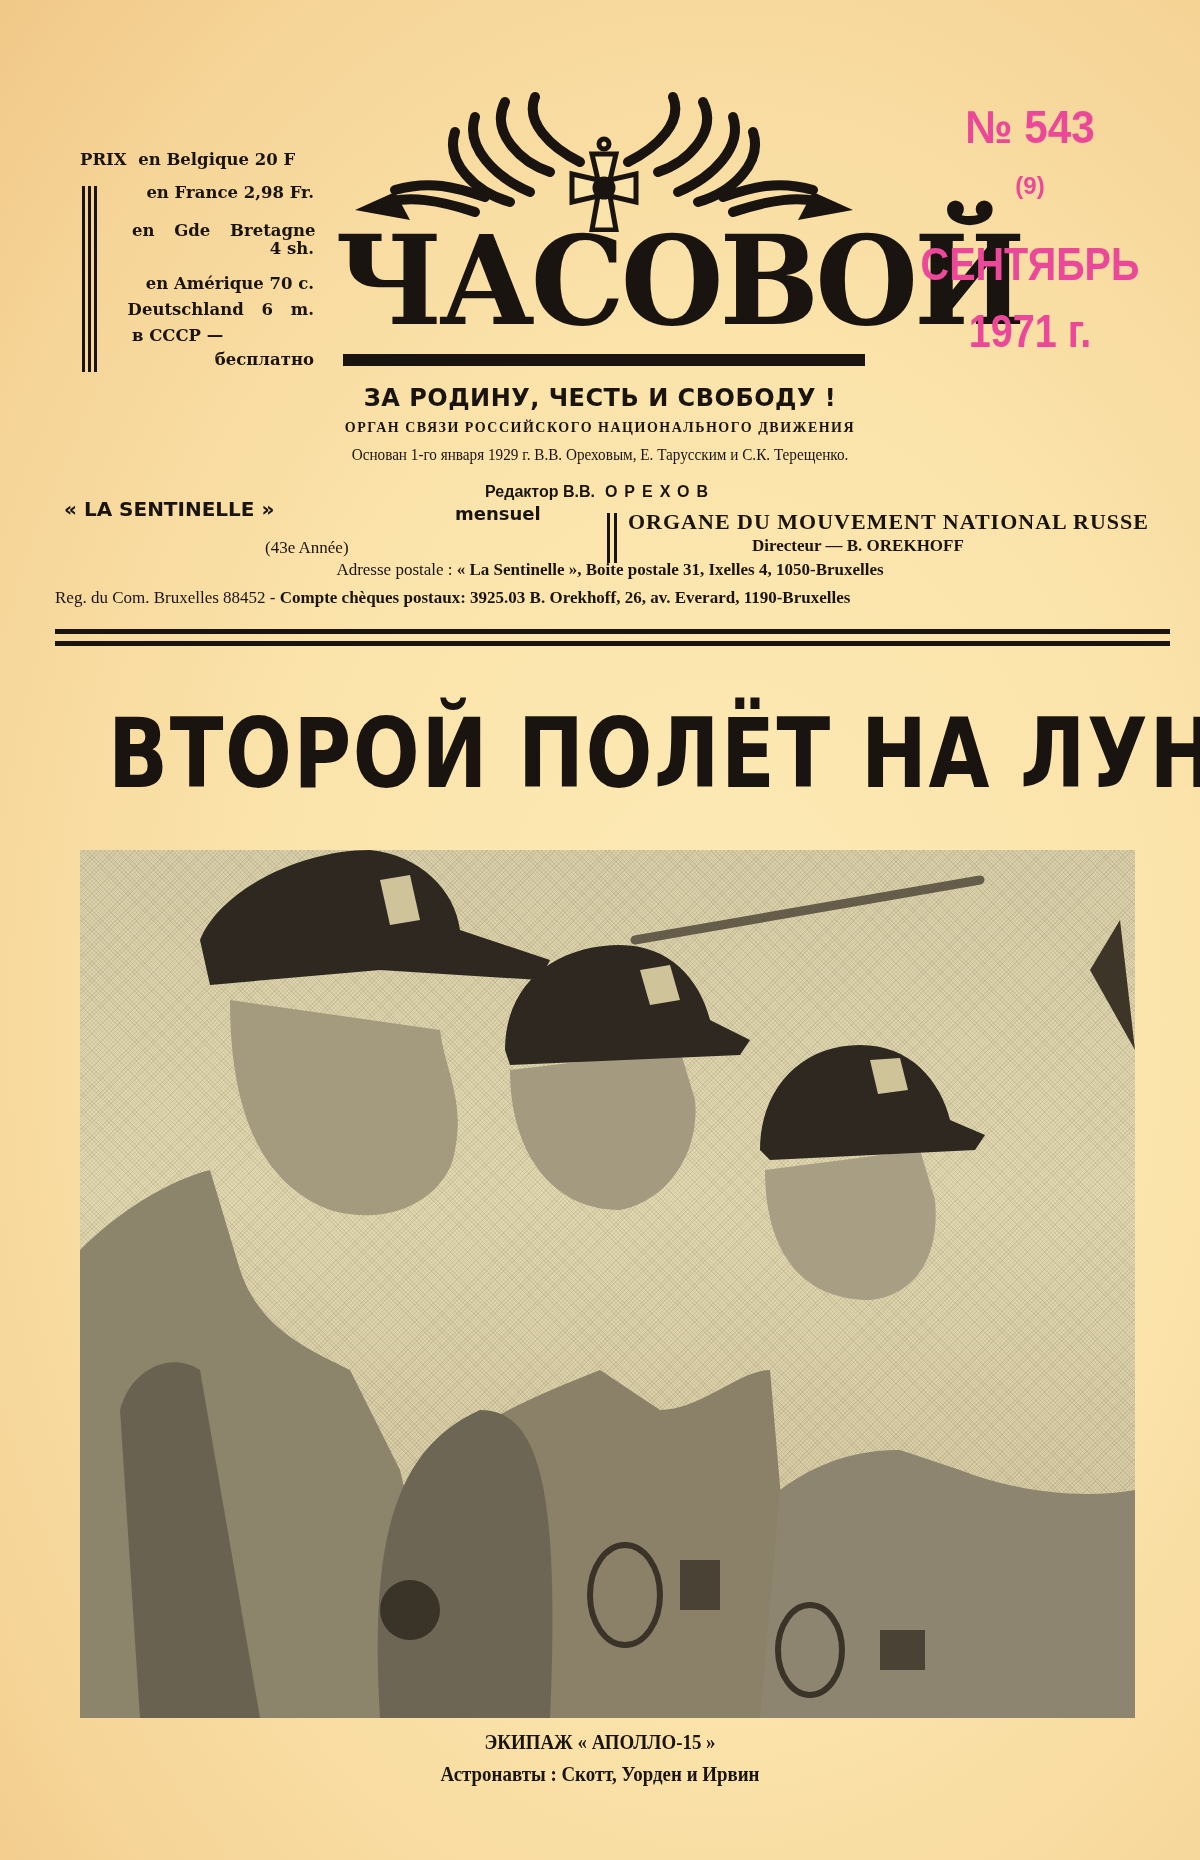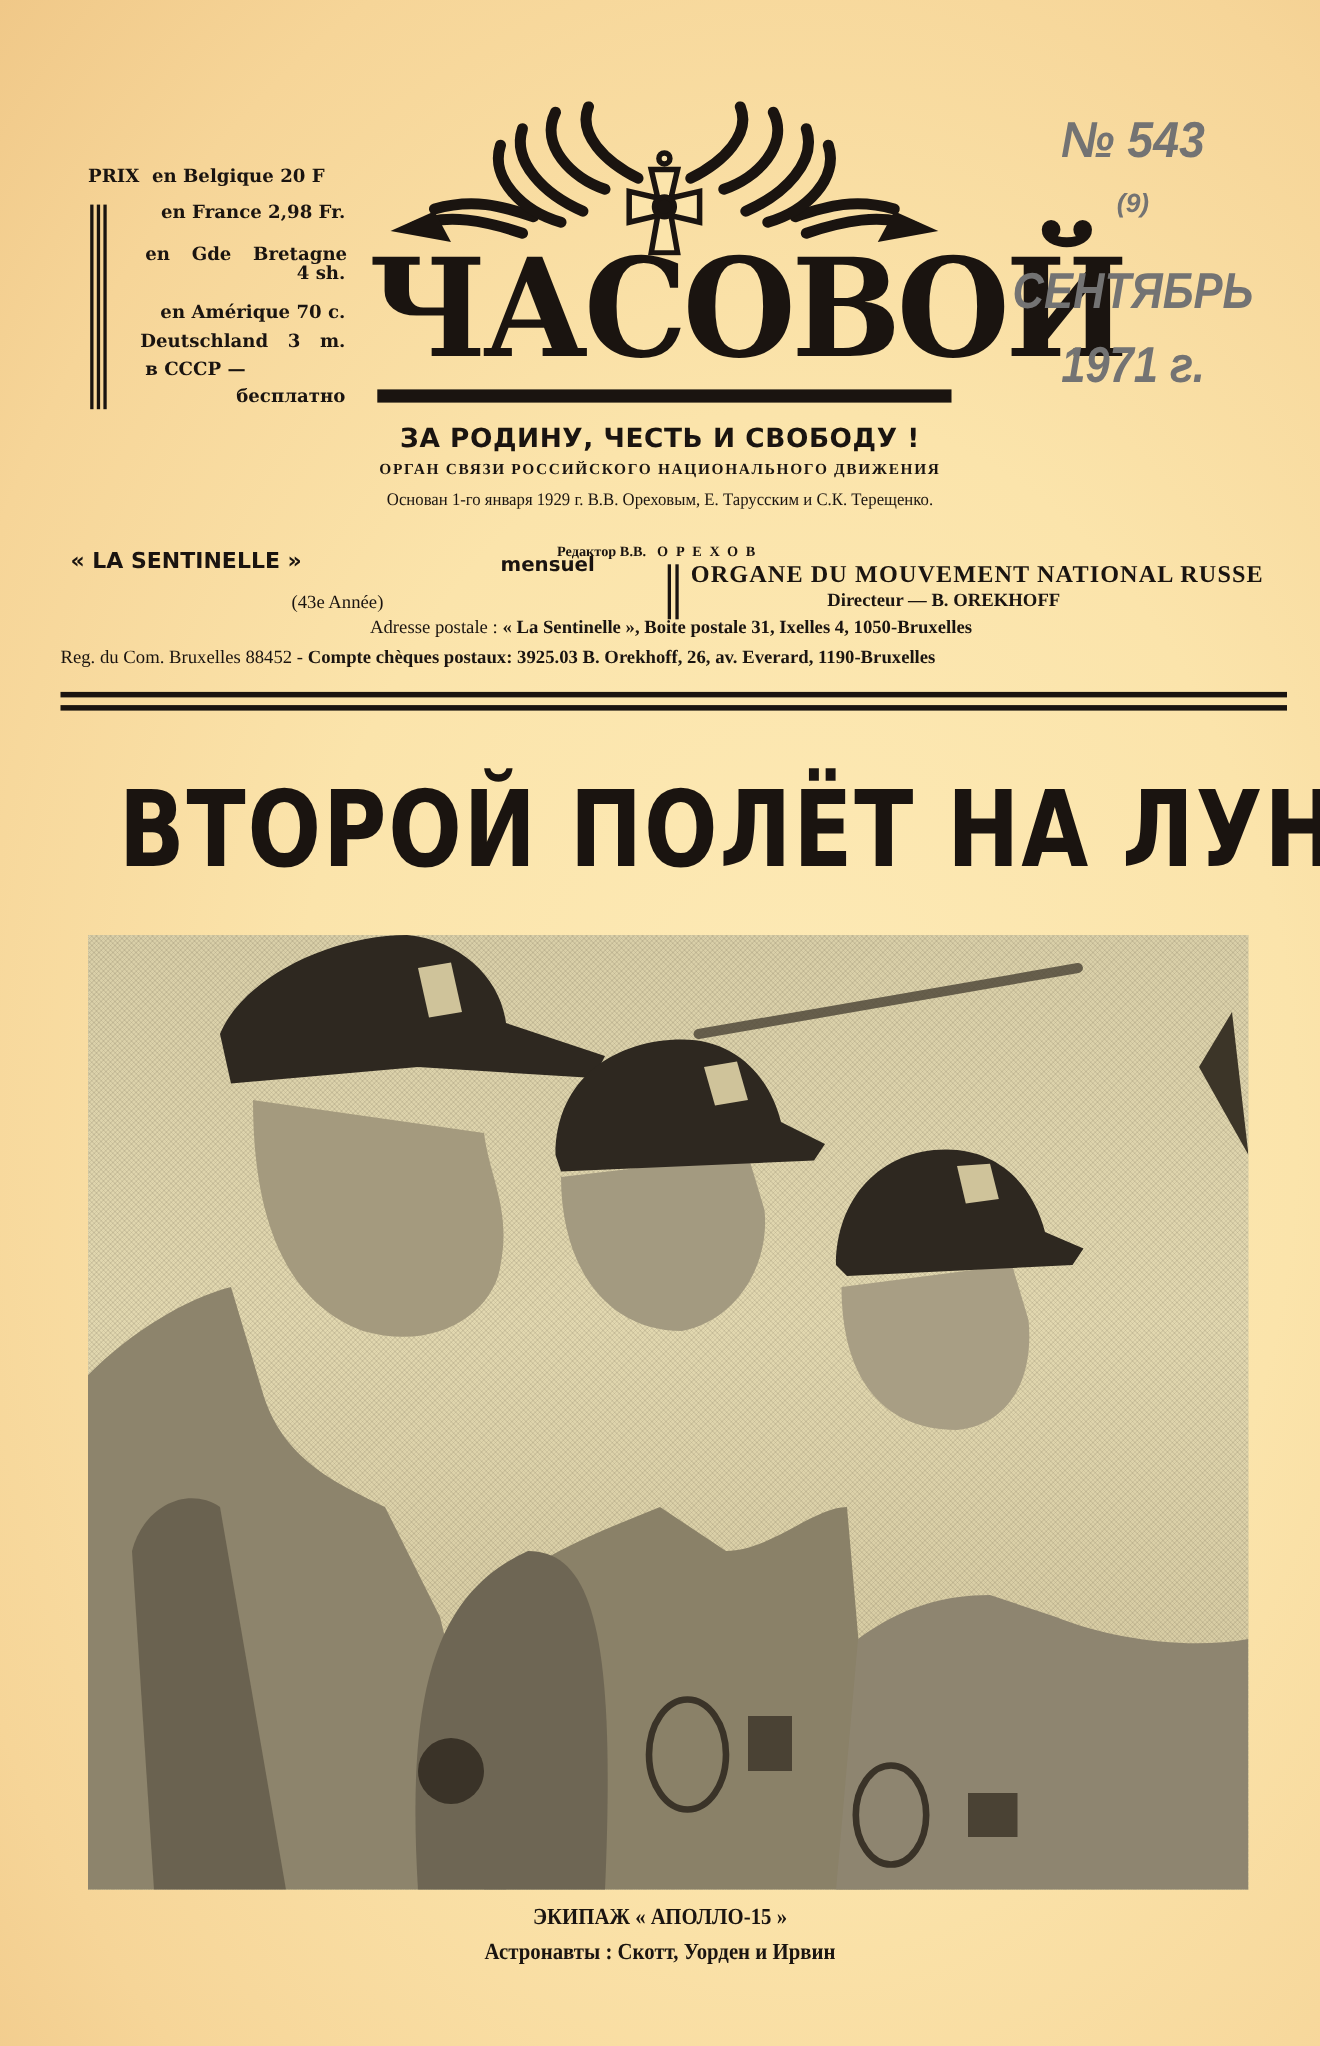--- a/index.html
+++ b/index.html
@@ -16,31 +16,31 @@
   .price .row.left { left:0; right:auto; }
   .vbars { left:82px; top:186px; width:16px; height:186px; }
   .vbars i { position:absolute; top:0; bottom:0; width:3px; background:#1a1410; }
   
   .logo { left:335px; top:92px; width:538px; height:275px; }
   .logo-title { position:absolute; left:0; right:0; top:130px; text-align:center;
     font-family:"DejaVu Serif", serif; font-weight:900; font-size:118px; letter-spacing:-4px;
     line-height:1; transform:scaleY(1.05); color:#1a1410; }
   .logo-rule { position:absolute; left:8px; right:8px; top:262px; height:12px; background:#1a1410; }
   
-  .issue { left:880px; top:92px; width:300px; text-align:center; font-family:"Liberation Sans", sans-serif; font-weight:bold; color:#737373;font-style:italic; }
+  .issue { left:880px; top:92px; width:300px; text-align:center; font-family:"Liberation Sans", sans-serif; font-weight:bold; color:#ec4899; }
   .issue .num { position:absolute; left:0; right:0; top:8px; font-size:46px; transform:scaleX(0.92); }
   .issue .paren { position:absolute; left:0; right:0; top:80px; font-size:24px; }
   .issue .month { position:absolute; left:0; right:0; top:145px; font-size:46px; transform:scaleX(0.86); }
   .issue .year { position:absolute; left:0; right:0; top:212px; font-size:46px; transform:scaleX(0.86); }
   
   .center { left:0; width:1200px; text-align:center; white-space:nowrap; }
   .motto { top:384px; font-family:"DejaVu Sans", sans-serif; font-weight:bold; font-size:24px; letter-spacing:0.5px;text-align:center; }
   .organ { top:420px; font-family:"Liberation Serif", serif; font-weight:bold; font-size:14px; letter-spacing:1.5px; }
   .founded { top:446px; font-family:"Liberation Serif", serif; font-size:16px; transform:scaleX(0.95); }
-  .editor { top:493px; font-family:Liberation Serif, serif; font-weight:bold; font-size:13px; }
+  .editor { top:483px; font-family:Liberation Sans, sans-serif; font-weight:bold; font-size:16px; }
   .editor .spaced { letter-spacing:7px; margin-left:10px; }
   
   .sentinel { left:64px; top:497px; font-family:"DejaVu Sans", sans-serif; font-weight:bold; font-size:20px; white-space:nowrap; }
   .annee { left:265px; top:538px; font-family:"Liberation Serif", serif; font-size:17px; }
   .mensuel { left:455px; top:503px; font-family:"DejaVu Sans", sans-serif; font-weight:bold; font-size:18px; }
   .dbar { left:607px; top:513px; width:10px; height:50px; }
   .dbar i { position:absolute; top:0; bottom:0; width:3px; background:#1a1410; }
   .organe { left:628px; top:509px; font-family:"Liberation Serif", serif; font-weight:bold; font-size:22px; letter-spacing:1px; white-space:nowrap; }
   .directeur { left:752px; top:536px; font-family:"Liberation Serif", serif; font-weight:bold; font-size:17px; white-space:nowrap; }
   .adresse { left:0; width:1200px; top:560px; text-align:center; font-family:"Liberation Serif", serif; font-size:17px; white-space:nowrap; padding-left:10px; }
@@ -62,21 +62,21 @@
 </style>
 </head>
 <body>
 
 <div class="abs price">
   <span class="row left" style="top:0"><span>PRIX</span>&nbsp;&nbsp;<span>en Belgique 20 F</span></span>
   <span class="row" style="top:33px">en France 2,98 Fr.</span>
   <span class="row" style="top:71px; left:52px; text-align:justify; word-spacing:14px">en Gde Bretagne</span>
   <span class="row" style="top:89px">4 sh.</span>
   <span class="row" style="top:124px">en Amérique 70 c.</span>
-  <span class="row" style="top:150px; word-spacing:12px">Deutschland 3 m.</span>
+  <span class="row" style="top:150px; word-spacing:12px">Deutschland 6 m.</span>
   <span class="row" style="top:176px; left:52px">в СССР —</span>
   <span class="row" style="top:200px">бесплатно</span>
 </div>
 <div class="abs vbars">
   <i style="left:0"></i>
     <i style="left:6px"></i>
     <i style="left:12px"></i>
 </div>
 
 <div class="abs logo">

